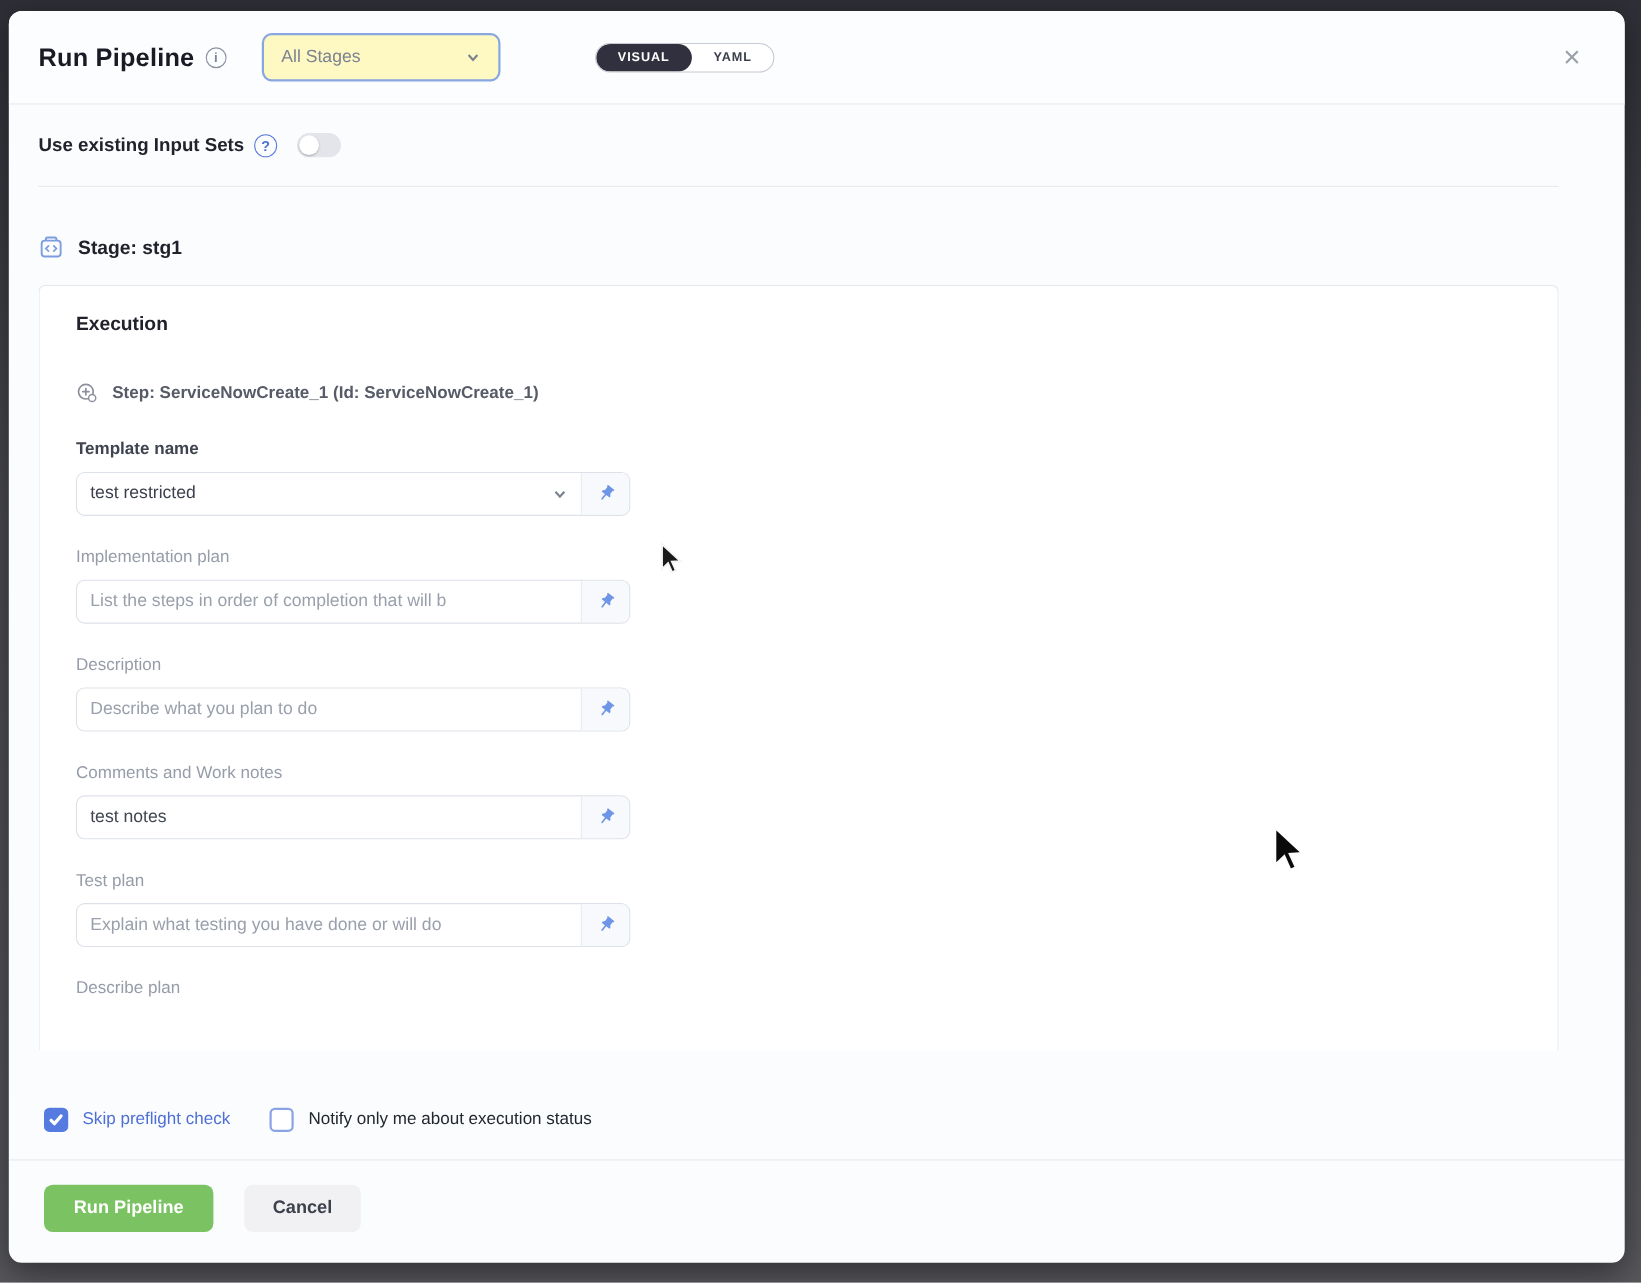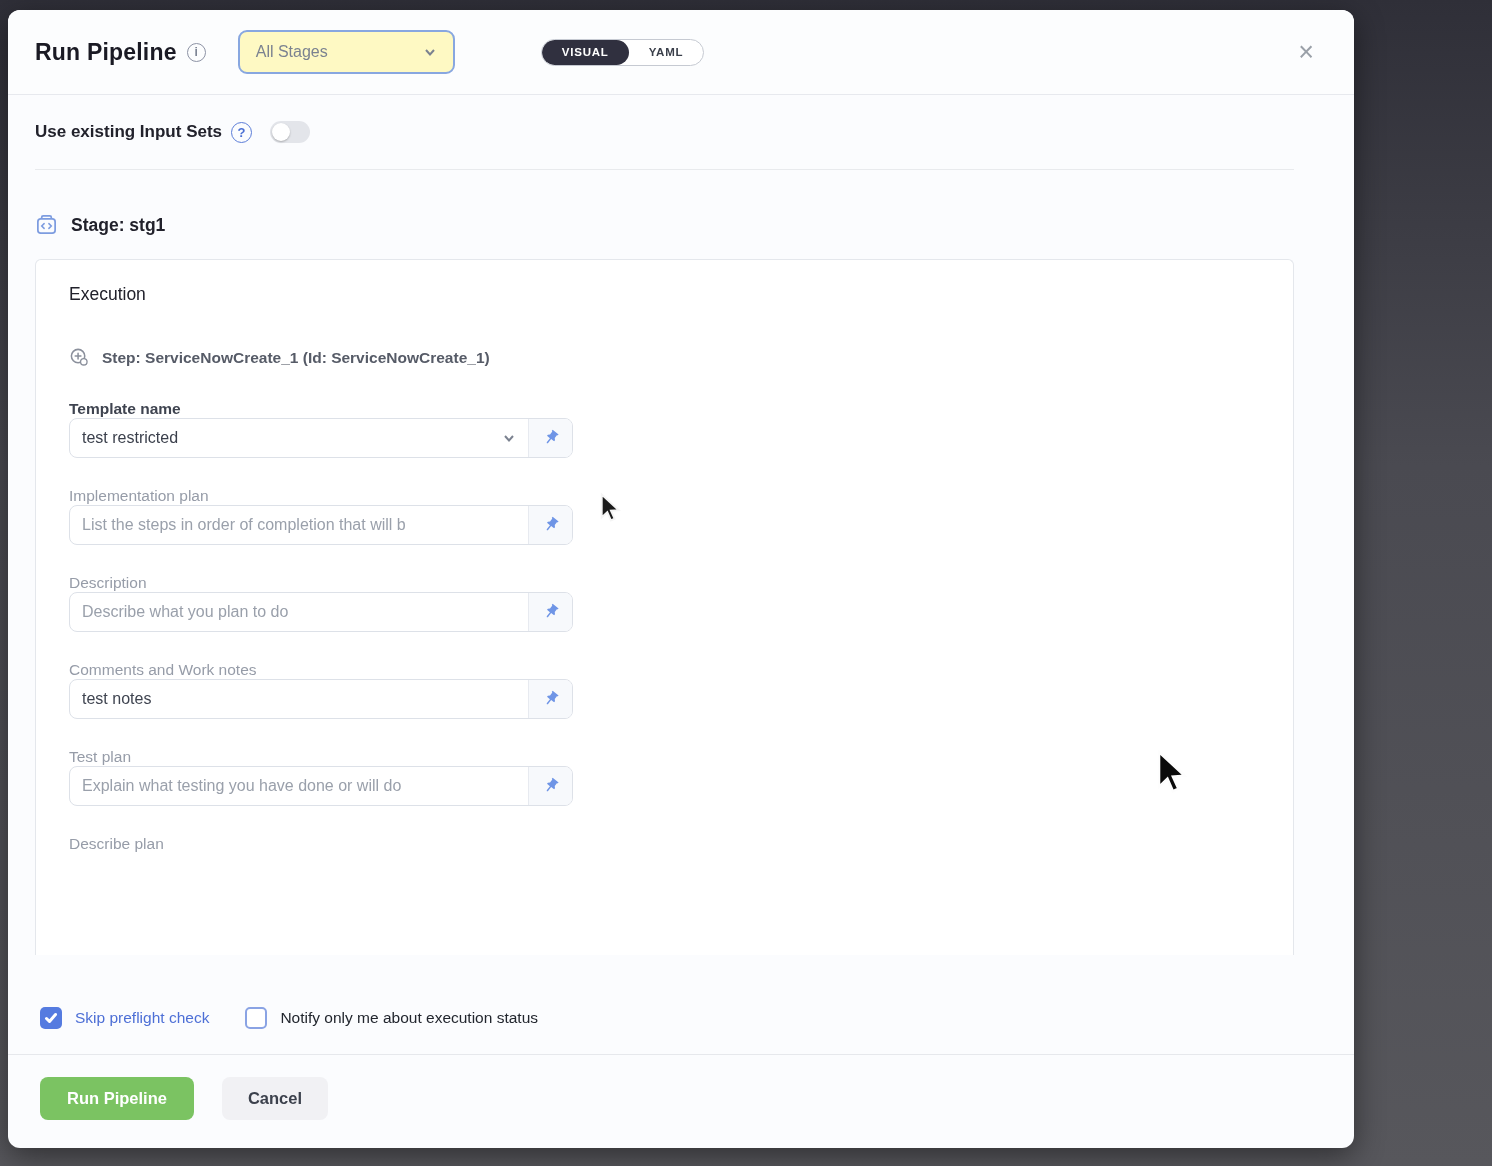--- a/index.html
+++ b/index.html
@@ -1,20 +1,20 @@
 <!DOCTYPE html>
 <html><head>
 <meta charset="utf-8">
 <style>
   * { margin:0; padding:0; box-sizing:border-box; }
   html,body { width:1492px; height:1166px; overflow:hidden;
     font-family:"Liberation Sans","DejaVu Sans",sans-serif; }
   body { background:linear-gradient(180deg,#2f2f38 0%,#4a4a51 40%,#57575c 100%); position:relative; }
 
-  .modal { position:absolute; left:8px; top:10px; width:1346px; height:1138px;
+  .modal { position:absolute; left:8px; top:10px; width:1469px; height:1138px;
     background:#fbfcfe; border-radius:12px; overflow:hidden; display:flex; flex-direction:column;
     box-shadow:0 8px 30px rgba(0,0,0,.45); }
 
   
   .modal-header { height:85px; flex:0 0 85px; display:flex; align-items:center;
     padding:0 36px 0 27px; border-bottom:1px solid #e7e9ee; background:#fcfdfe; }
   .page-title { font-size:23px; font-weight:700; color:#1a1a24; letter-spacing:.2px; }
   .info-icon { width:19px; height:19px; border:1.6px solid #8d93a5; border-radius:50%;
     display:inline-flex; align-items:center; justify-content:center; font-size:12px; color:#7d8494;
     margin-left:10px; font-weight:700; }
@@ -46,28 +46,28 @@
     border-radius:50%; box-shadow:0 1px 2px rgba(0,0,0,.25); }
   .divider { margin-top:26px; border:none; border-top:1px solid #e8eaed; flex:0 0 auto; }
 
   .stage-row { margin-top:44px; display:flex; align-items:center; flex:0 0 auto; }
   .stage-icon { width:23px; height:23px; margin-right:13px; }
   .stage-title { font-size:17.5px; font-weight:700; color:#21212b; }
 
   
   .exec-card { margin-top:22px; flex:1 1 auto; background:#fff; border:1px solid #e4e7ec;
     border-radius:6px 6px 0 0; border-bottom:none; padding:24px 33px; overflow:hidden; }
-  .exec-title { font-size:17.5px; font-weight:400; color:#21212b; }
+  .exec-title { font-size:17.5px; font-weight:700; color:#21212b; }
   .step-row { margin-top:42px; display:flex; align-items:center; }
   .step-icon { width:21px; height:21px; margin-right:12px; }
   .step-title { font-size:15.5px; font-weight:700; color:#565b67; }
 
   .field-label { margin-top:29px; font-size:15.5px; color:#969ca8; }
   .field-label.dark { margin-top:32px; color:#3f4450; font-weight:600; }
-  .input-wrap { width:504px; height:40px; background:#fff;
+  .input-wrap { margin-top:11px; width:504px; height:40px; background:#fff;
     border:1px solid #dde1e8; border-radius:8px; display:flex; align-items:stretch; overflow:hidden; }
   .select-value { flex:1; display:flex; align-items:center; padding:0 12px; font-size:16px;
     color:#3a3f4b; cursor:pointer; white-space:nowrap; overflow:hidden; }
   .field-input { flex:1; min-width:0; border:none; outline:none; padding:0 12px; font-size:16px;
     color:#3f4450; background:transparent; white-space:nowrap; overflow:hidden;
     font-family:"Liberation Sans","DejaVu Sans",sans-serif; }
   .field-input::placeholder { color:#9aa0ab; opacity:1; }
   .select-chev { align-self:center; margin-right:12px; flex:0 0 auto; }
   .pin-cell { flex:0 0 44px; border-left:1px solid #e7eaf0; background:#f7f9fc;
     display:flex; align-items:center; justify-content:center; cursor:pointer; }

